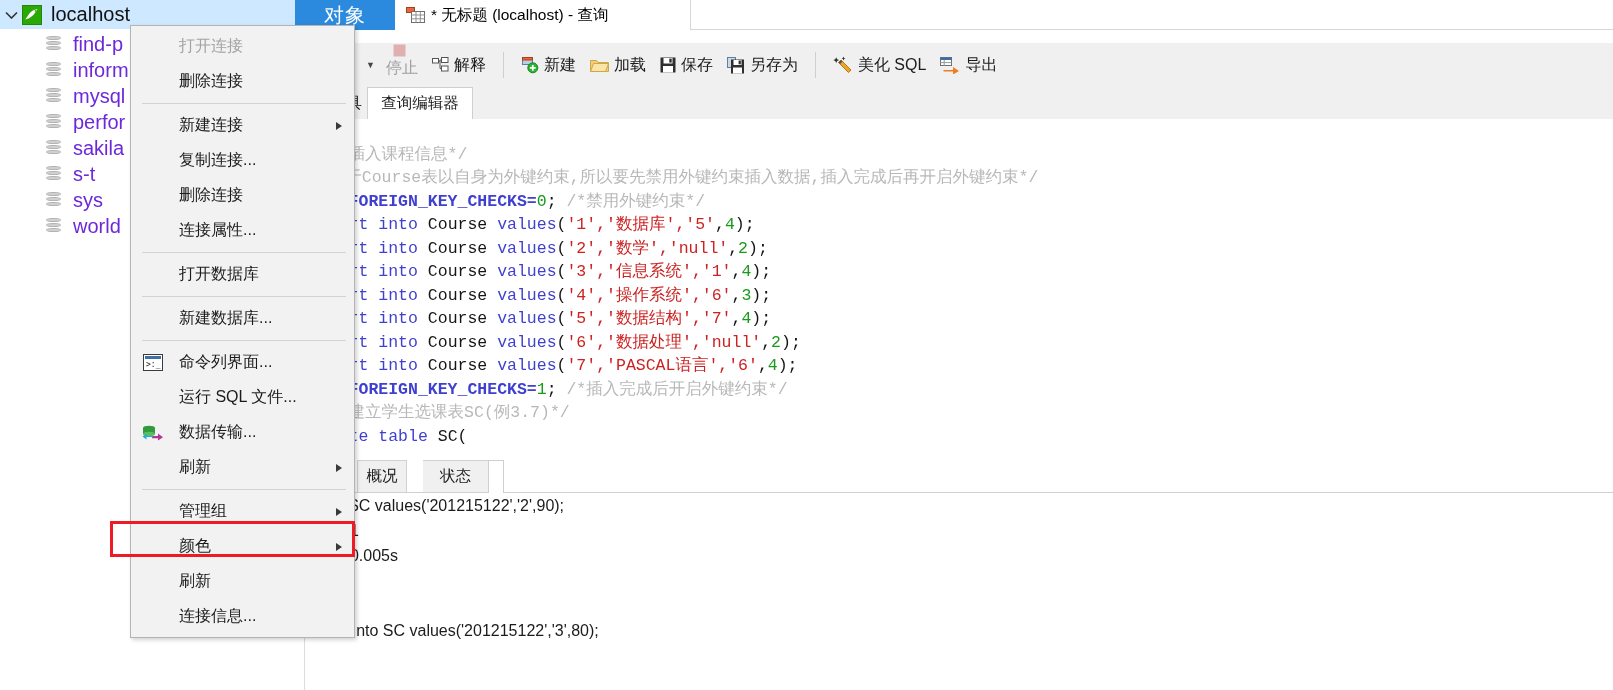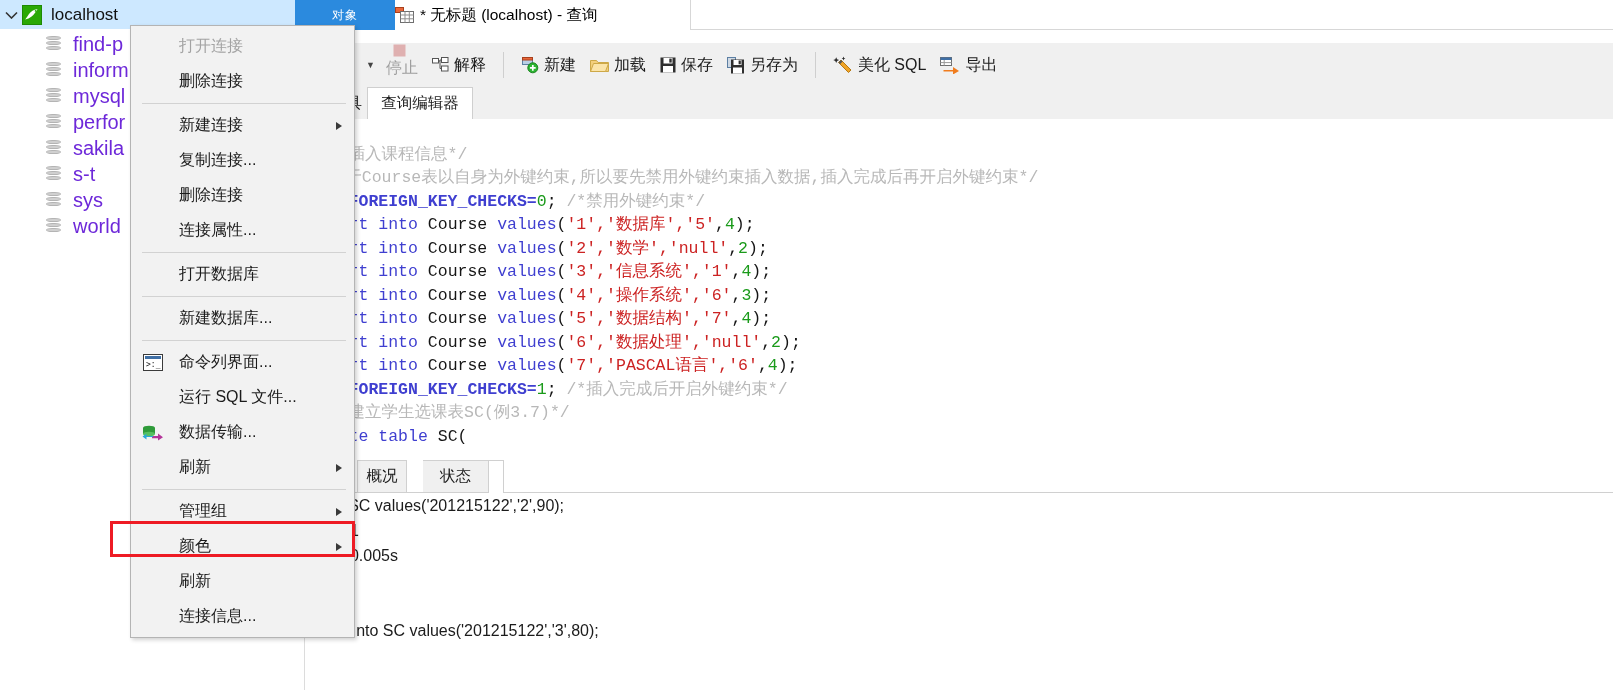--- a/index.html
+++ b/index.html
@@ -17,27 +17,27 @@
   
   .tabstrip {
     position: absolute; left: 0; top: 0; width: 1613px; height: 30px;
     background: #ffffff;
     border-bottom: 1px solid #d7d7d7;
   }
   .obj-tab {
     position: absolute; left: 295px; top: 0; width: 100px; height: 30px;
     background: #2b8ade; color: #ffffff;
     display: flex; align-items: center; justify-content: center;
-    font-size: 12px; letter-spacing: 1px;
+    font-size: 20px; letter-spacing: 1px;
   }
   .query-tab {
     position: absolute; left: 395px; top: 0; width: 296px; height: 30px;
     background: #ffffff;
     border-right: 1px solid #d7d7d7;
-    display: flex; align-items: center; 
+    display: flex; align-items: center; padding-left: 11px;
     font-size: 15.5px; color: #000;
     white-space: nowrap;
   }
   .query-tab .qt-icon { margin-right: 5px; display:inline-flex; }
 
   
   .sidebar {
     position: absolute; left: 0; top: 0; width: 295px; height: 690px;
     background: #ffffff;
   }
@@ -49,21 +49,21 @@
   .chev {
     width: 22px; height: 29px; display: flex; align-items: center; justify-content: center;
     color: #2a2a2a; font-size: 13px;
   }
   .chev svg { display:block; }
   .mysql-ico {
     width: 20px; height: 20px; background: #2aa806;
     display: flex; align-items: center; justify-content: center;
     margin-right: 9px; border: 1px solid #1e8a04;
   }
-  .root-label { font-size: 17px; color: #111; }
+  .root-label { font-size: 20px; color: #111; }
 
   .tree-item {
     position: absolute; left: 0; width: 295px; height: 26px;
     display: flex; align-items: center;
   }
   .db-ico {
     width: 15px; height: 17px; margin-left: 46px; margin-right: 12px;
     position: relative; flex: none;
   }
   .db-ico i {

